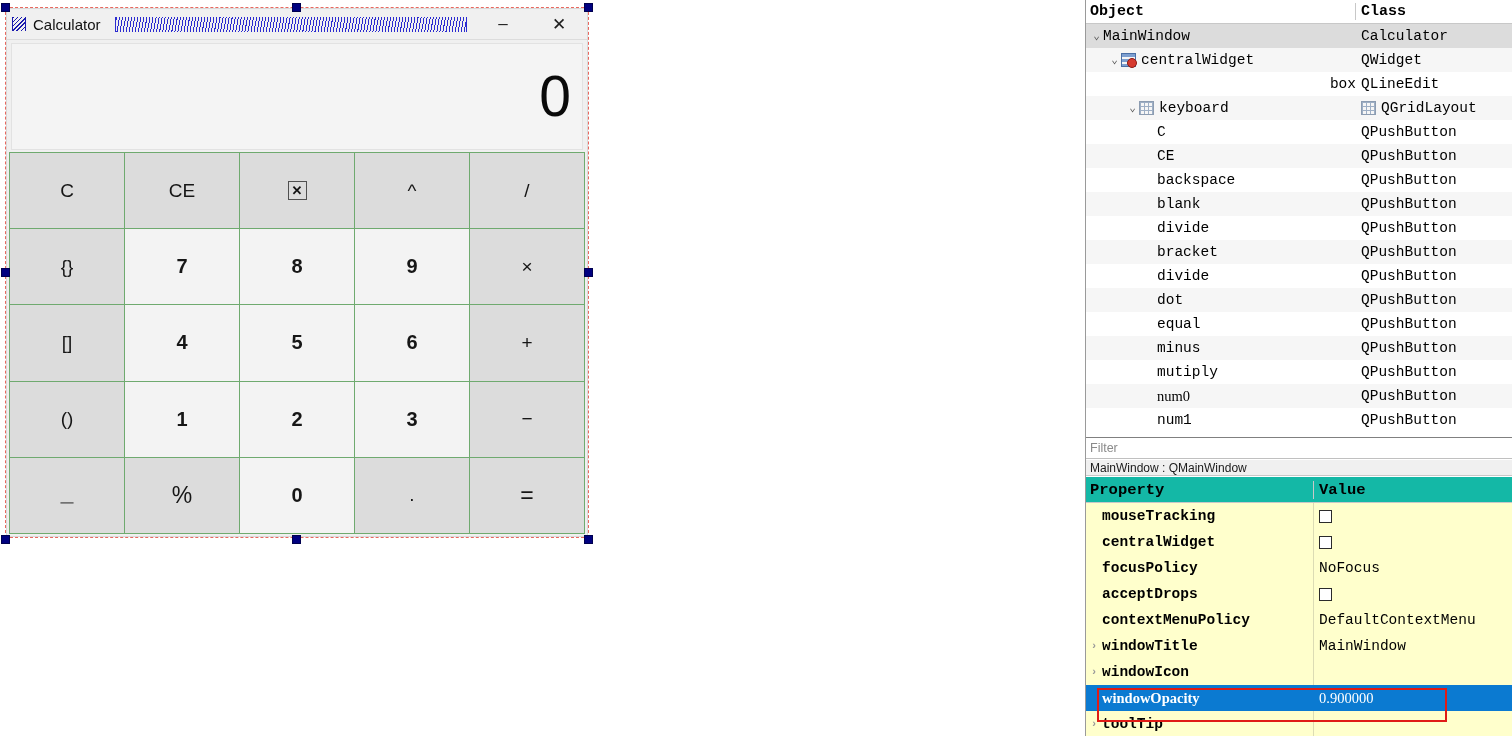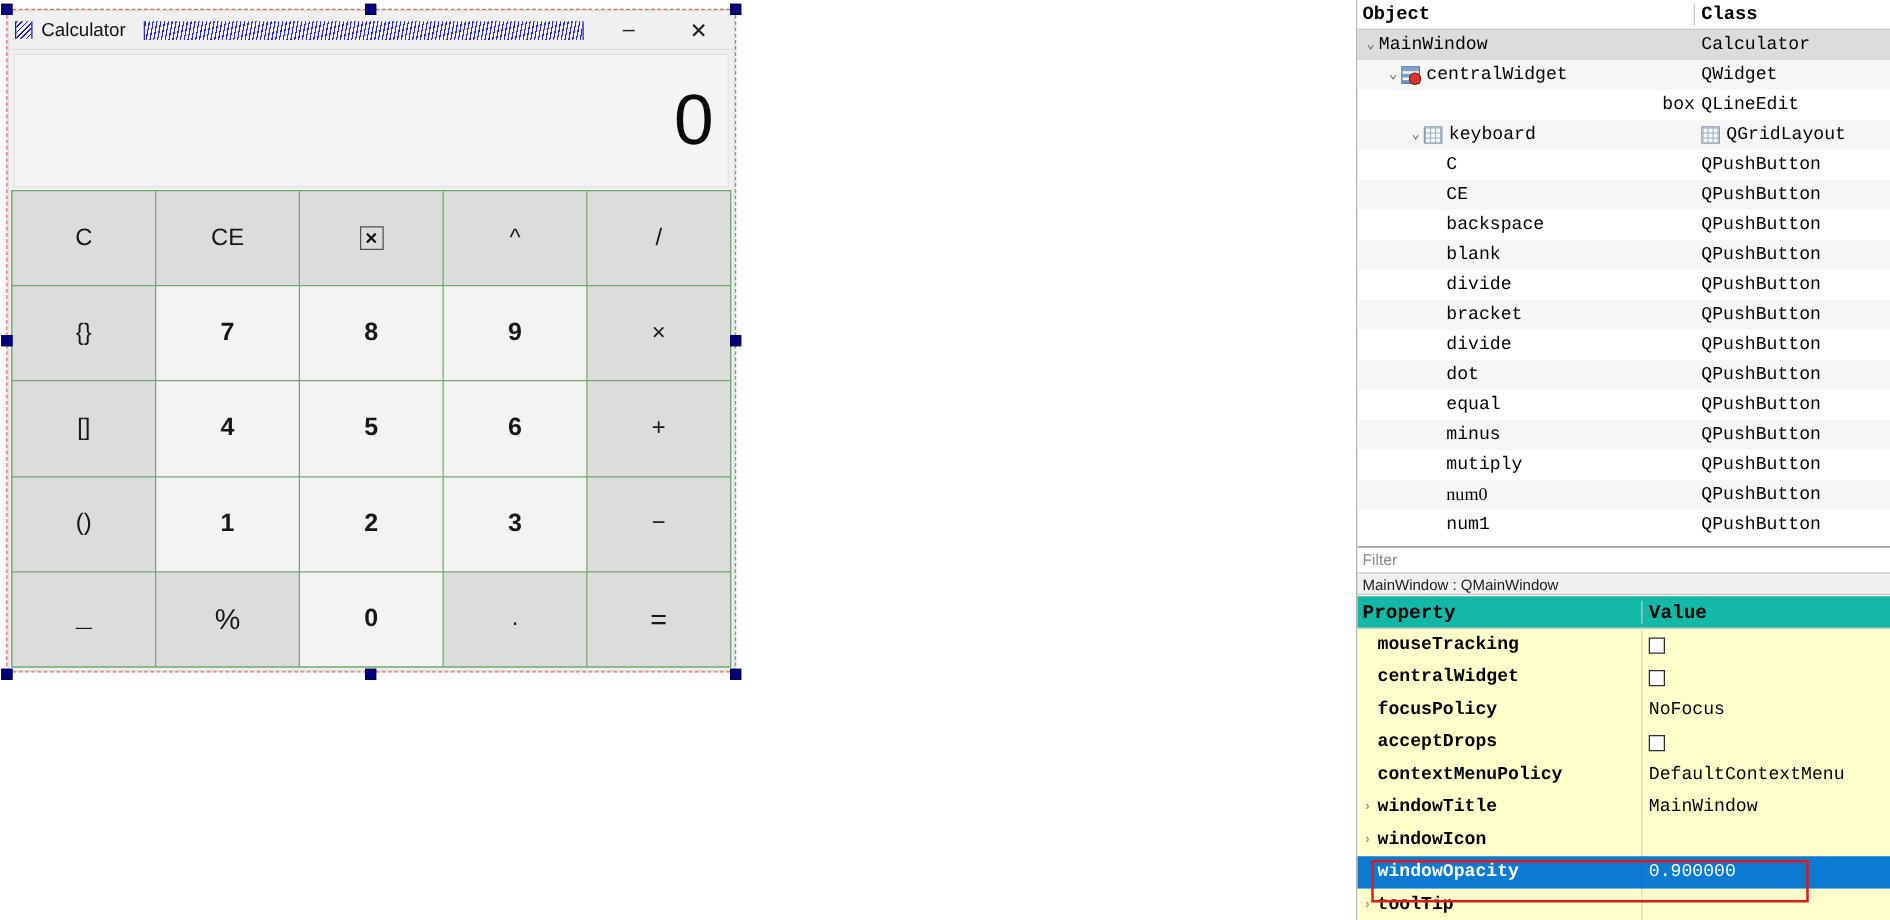--- a/index.html
+++ b/index.html
@@ -171,21 +171,21 @@
   }
   .pcell-n {
     width: 228px; display: flex; align-items: center; height: 100%;
     border-right: 1px solid #dcdcb4; font-weight: bold; color: #000;
   }
   .pcell-v {
     flex: 1; display: flex; align-items: center; height: 100%; padding-left: 5px;
     color: #000;
   }
   .pexp { width: 16px; flex: 0 0 16px; text-align: center; color: #999; font-size: 11px; }
-  .prow.selected { background: #0b7ad1; }
+  .prow.selected { background: #0b7ad1; font-family: Liberation Serif, serif; }
   .prow.selected .pcell-n, .prow.selected .pcell-v { color: #fff; border-right-color: #0b7ad1; }
   .cbox {
     width: 13px; height: 13px; border: 1px solid #2b2b2b; background: #fff; display: inline-block;
   }
   .redbox {
     position: absolute; left: 11px; top: 211px; width: 350px; height: 34px;
     border: 2px solid #e01b16; pointer-events: none; z-index: 20;
   }
 </style>
 </head>

